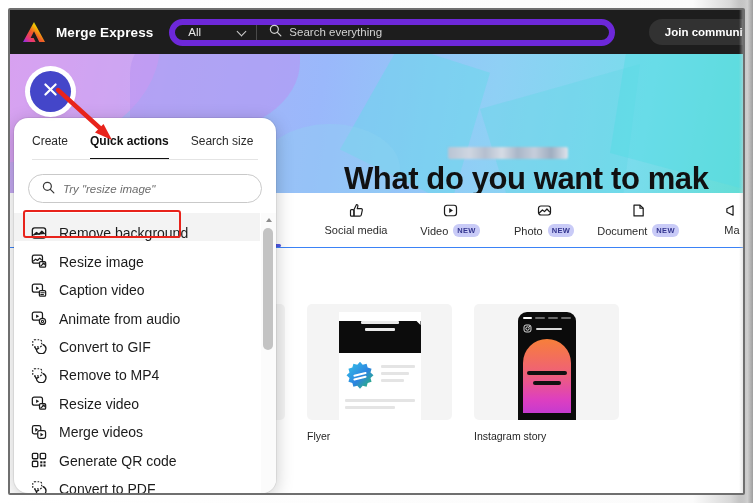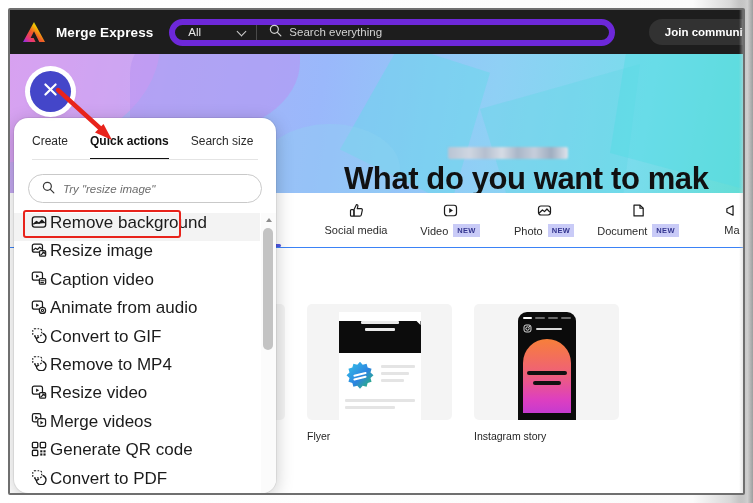--- a/index.html
+++ b/index.html
@@ -134,21 +134,21 @@
   .cat .glyph { height:21px; display:flex; align-items:center; justify-content:center; }
   .cat .clbl { margin-top:3px; font-size:11px; color:#2b2b2b; white-space:nowrap; display:flex; align-items:center; gap:5px;}
   .cat.active .clbl { color:#5258e4; font-weight:bold; }
   .cat.active::after{
     content:''; position:absolute; bottom:0; left:28px; right:28px;
     height:3px; background:#5258e4; border-radius:2px;
   }
   .newbadge {
     background:#c9cbf7; color:#33358f;
     font-size:7.5px; font-weight:bold; letter-spacing:.3px;
-    padding:2px 4px; border-radius:0;
+    padding:2px 4px; border-radius:6px;
   }
 
   
   .cardsarea { position:absolute; left:0; top:238px; width:100%; height:245px; background:#fff; }
   .cardrow { position:absolute; left:130px; top:56px; display:flex; gap:22px; }
   .card { width:145px; }
   .card .thumb {
     width:145px; height:116px; background:#f4f4f4; border-radius:5px;
     display:flex; align-items:flex-end; justify-content:center; overflow:hidden;
   }
@@ -194,23 +194,23 @@
   .psearch {
     margin:14px 14px 0; height:29px;
     border:1px solid #c9c9c9; border-radius:15px;
     display:flex; align-items:center; gap:8px; padding:0 13px;
   }
   .psearch .pph { font-size:11.5px; color:#6d6d6d; font-style:italic; }
 
   .listwrap { position:relative; margin-top:10px; height:296px; }
   .list { position:absolute; left:0; top:0; right:16px; bottom:0; }
   .qitem {
-    display:flex; align-items:flex-start; gap:3px;
+    display:flex; align-items:flex-end; gap:12px;
     height:28.4px; padding-left:16px;
-    font-size:17px; color:#1b1b1b;
+    font-size:14px; color:#1b1b1b;
   }
   .qitem.hl { background:#f3f3f3; }
   .qicon { width:17px; height:17px; flex:none; display:flex; align-items:center; justify-content:center; }
   .redbox {
     position:absolute; left:9px; top:-3px; width:158px; height:28px;
     border:2.5px solid #e8231b; border-radius:3px; pointer-events:none;
   }
 
   
   .sbar { position:absolute; right:0; top:0; width:15px; height:100%; background:#fbfbfb; }

